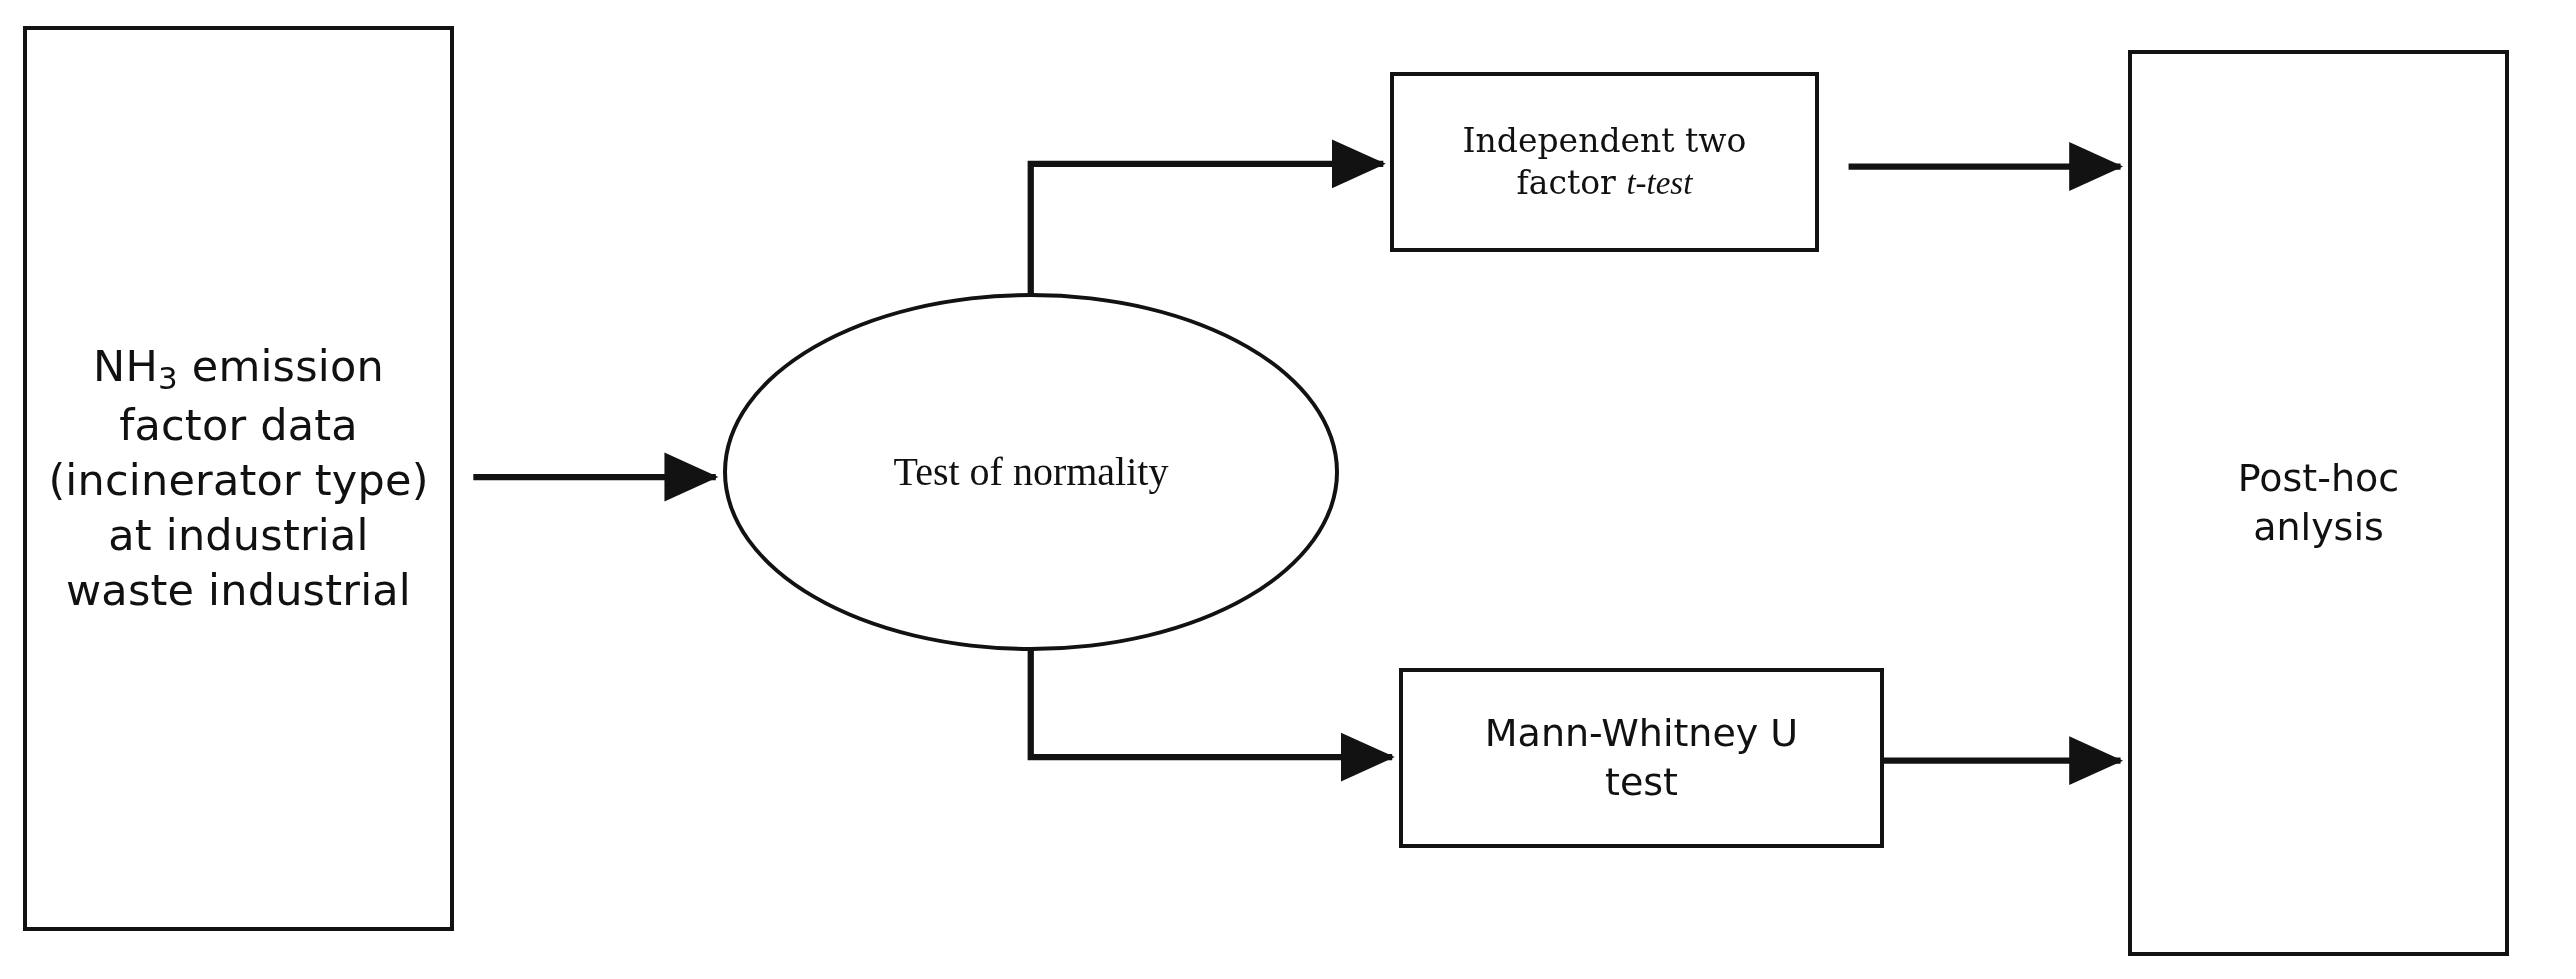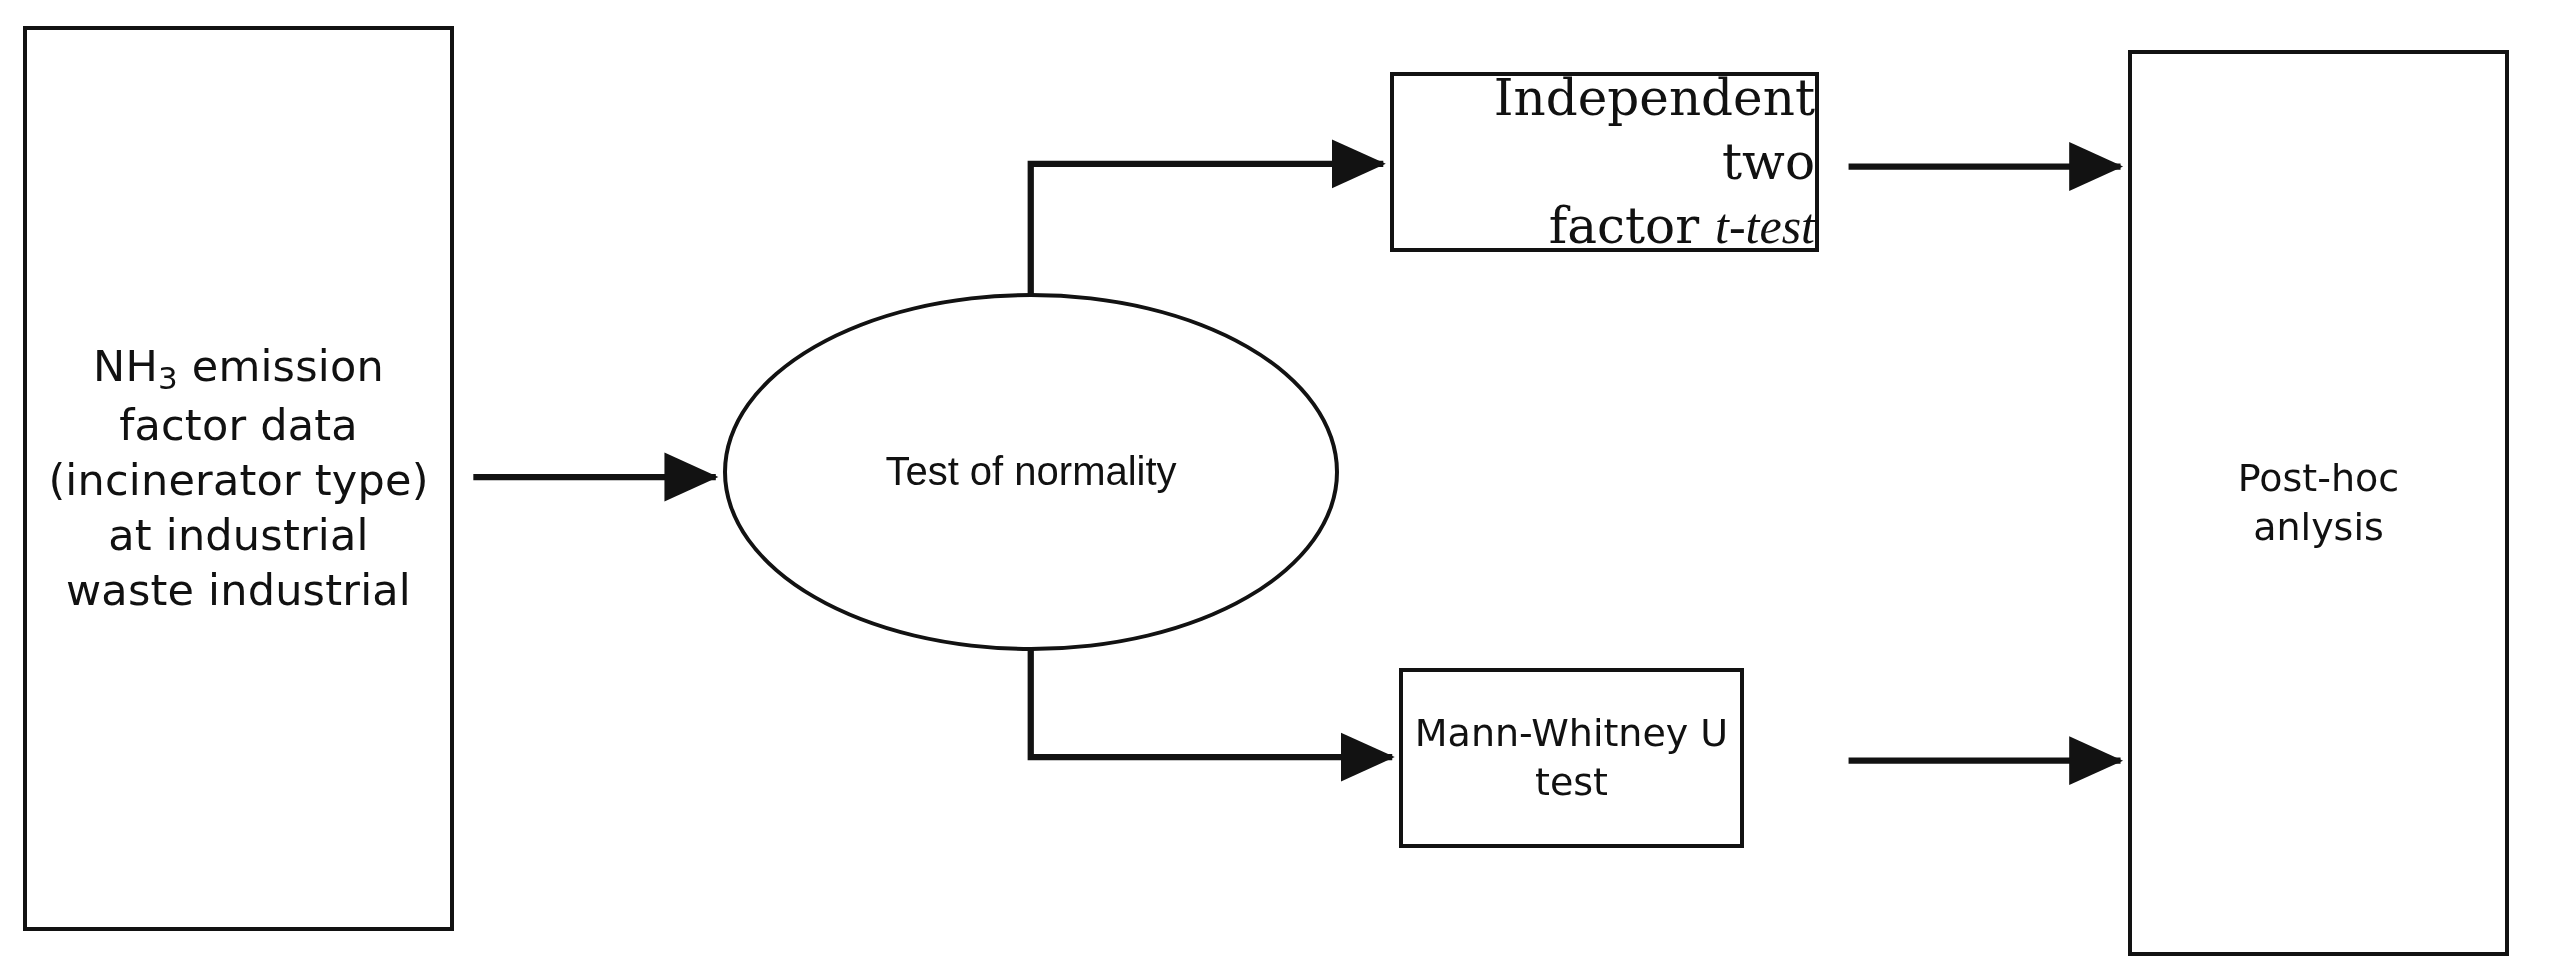--- a/index.html
+++ b/index.html
@@ -61,47 +61,46 @@
     height: 358px;
     box-sizing: border-box;
     border: 4.5px solid #121212;
     border-radius: 50%;
     background: #ffffff;
     display: flex;
     align-items: center;
     justify-content: center;
   }
   #decision-ellipse .node-text {
-    font-family: Liberation Sans, sans-serif;
+    font-family: Liberation Serif, serif;
     font-size: 40px;
     color: #111111;
   }
 
   
   #ttest-box {
     left: 1390px;
     top: 72px;
     width: 429px;
     height: 180px;
   }
   #ttest-box .node-text {
     font-family: "DejaVu Serif", serif;
-    font-size: 50px;
-    text-align: right;
+    font-size: 33px;
   }
   .ital {
     font-style: italic;
     font-family: Liberation Serif, serif;
   }
 
   
   #mannwhitney-box {
     left: 1399px;
     top: 668px;
-    width: 345px;
+    width: 485px;
     height: 180px;
   }
   #mannwhitney-box .node-text {
     font-family: "DejaVu Sans", sans-serif;
     font-size: 38px;
   }
 
   
   #posthoc-box {
     left: 2128px;

